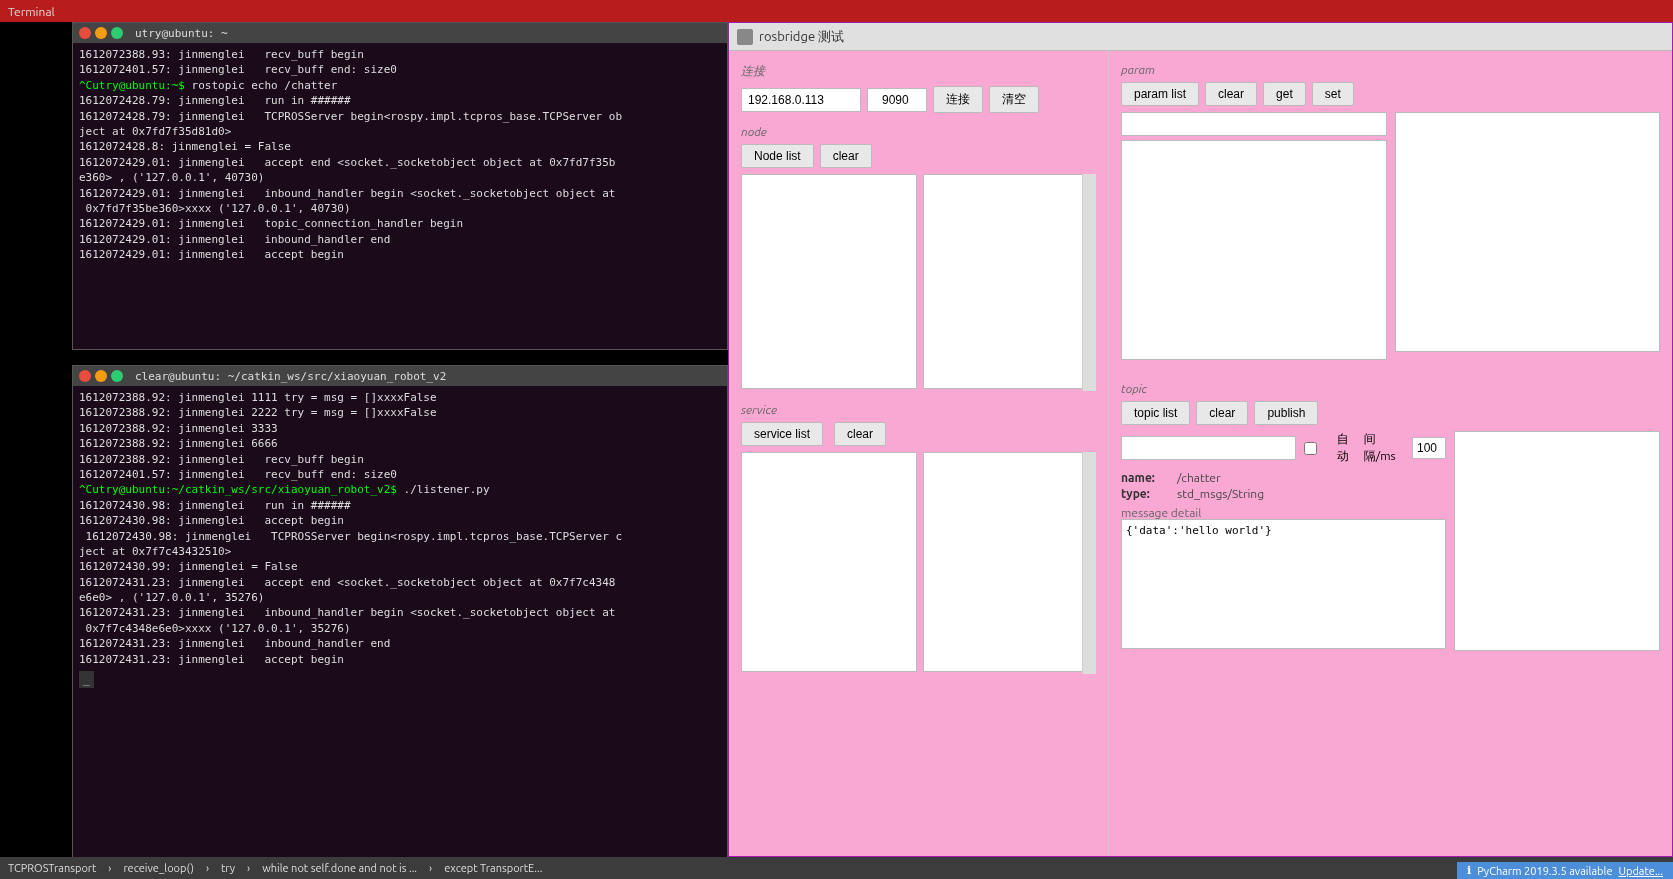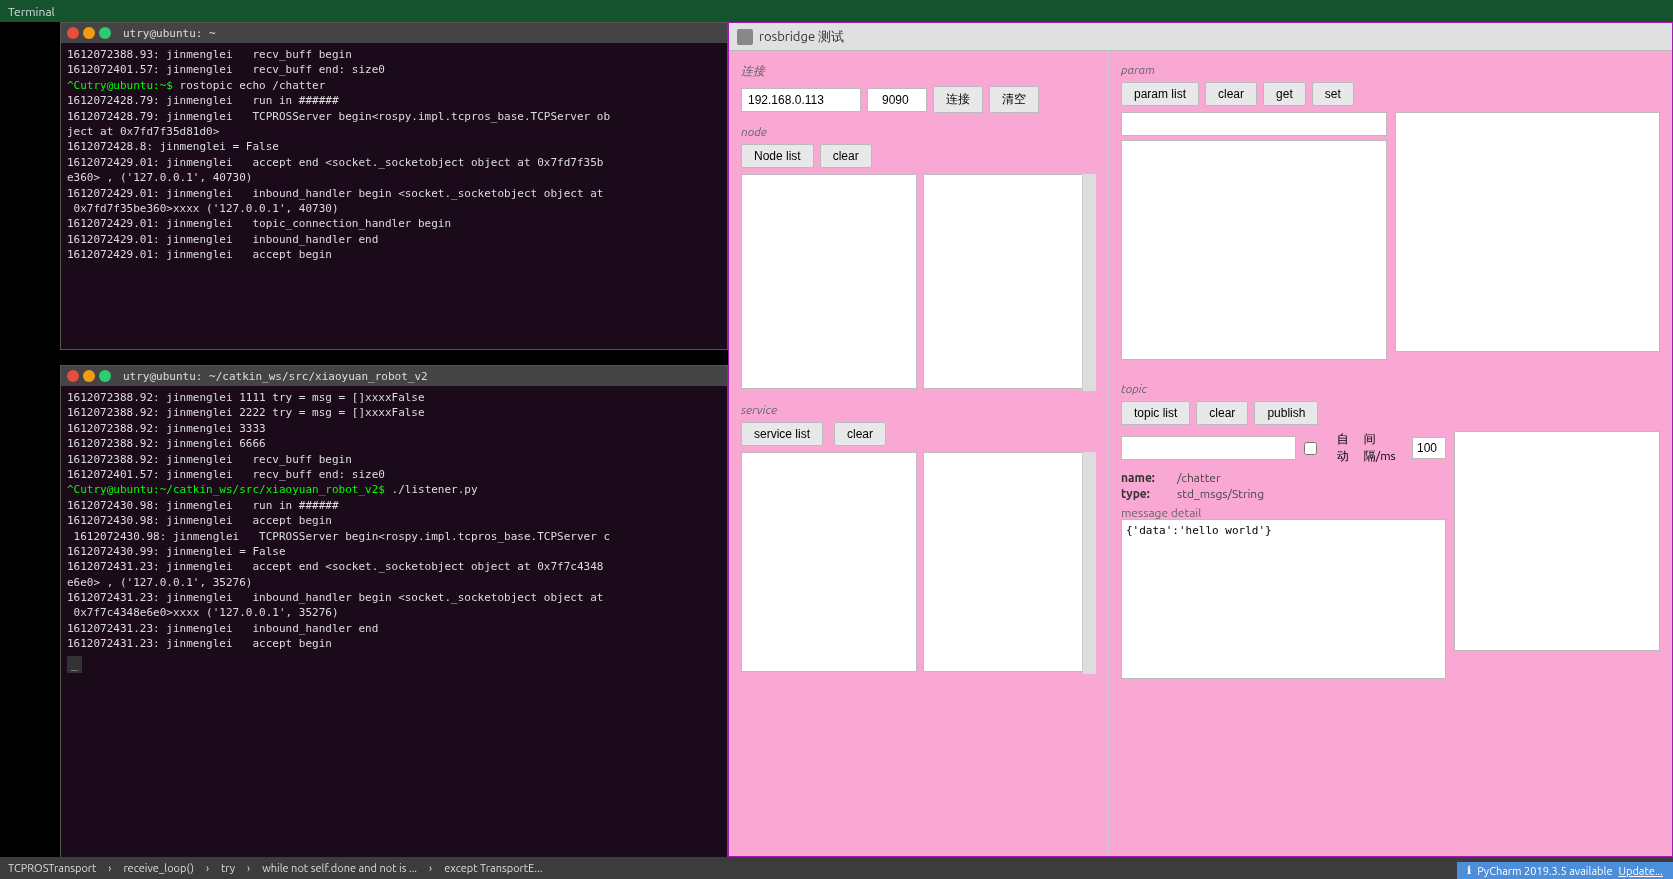--- a/index.html
+++ b/index.html
@@ -11,21 +11,21 @@
       height: 879px;
       overflow: hidden;
       position: relative;
     }
 
     
     .taskbar {
       position: absolute;
       top: 0; left: 0; right: 0;
       height: 22px;
-      background: #14532d;
+      background: #b91c1c;
       display: flex;
       align-items: center;
       padding: 0 8px;
       color: #ddd;
       font-size: 12px;
       z-index: 100;
     }
 
     
     .systray {
@@ -45,21 +45,21 @@
       position: absolute;
       top: 22px;
       left: 0;
       width: 728px;
       bottom: 0;
       background: #000;
     }
 
     .terminal-panel {
       position: absolute;
-      left: 60px;
+      left: 72px;
       right: 0;
       background: #1a0a1a;
       border: 1px solid #555;
       color: #fff;
       font-family: monospace;
       font-size: 11px;
       overflow: hidden;
     }
 
     .terminal-panel-top {
@@ -458,33 +458,34 @@
       <div>1612072429.01: jinmenglei&nbsp;&nbsp; inbound_handler end</div>
       <div>1612072429.01: jinmenglei&nbsp;&nbsp; accept begin</div>
     </div>
   </div>
 
   <div class="terminal-panel terminal-panel-bottom">
     <div class="terminal-titlebar">
       <span class="term-btn term-btn-red"></span>
       <span class="term-btn term-btn-yellow"></span>
       <span class="term-btn term-btn-green"></span>
-      <span style="margin-left:8px;">utry@ubuntu: ~/catkin_ws/src/xiaoyuan_robot_v2</span>
+      <span style="margin-left:8px;">clear@ubuntu: ~/catkin_ws/src/xiaoyuan_robot_v2</span>
     </div>
     <div class="terminal-content">
       <div>1612072388.92: jinmenglei 1111 try = msg = []xxxxFalse</div>
       <div>1612072388.92: jinmenglei 2222 try = msg = []xxxxFalse</div>
       <div>1612072388.92: jinmenglei 3333</div>
       <div>1612072388.92: jinmenglei 6666</div>
       <div>1612072388.92: jinmenglei&nbsp;&nbsp; recv_buff begin</div>
       <div>1612072401.57: jinmenglei&nbsp;&nbsp; recv_buff end: size0</div>
       <div><span style="color:#00ff00;">^Cutry@ubuntu:~/catkin_ws/src/xiaoyuan_robot_v2$</span> ./listener.py</div>
       <div>1612072430.98: jinmenglei&nbsp;&nbsp; run in ######</div>
       <div>1612072430.98: jinmenglei&nbsp;&nbsp; accept begin</div>
       <div>&nbsp;1612072430.98: jinmenglei&nbsp;&nbsp; TCPROSServer begin&lt;rospy.impl.tcpros_base.TCPServer c</div>
+      <div>ject at 0x7f7c43432510&gt;</div>
       <div>1612072430.99: jinmenglei = False</div>
       <div>1612072431.23: jinmenglei&nbsp;&nbsp; accept end &lt;socket._socketobject object at 0x7f7c4348</div>
       <div>e6e0&gt; , ('127.0.0.1', 35276)</div>
       <div>1612072431.23: jinmenglei&nbsp;&nbsp; inbound_handler begin &lt;socket._socketobject object at</div>
       <div>&nbsp;0x7f7c4348e6e0&gt;xxxx ('127.0.0.1', 35276)</div>
       <div>1612072431.23: jinmenglei&nbsp;&nbsp; inbound_handler end</div>
       <div>1612072431.23: jinmenglei&nbsp;&nbsp; accept begin</div>
       <div style="margin-top:4px; background:#333; color:#ccc; display:inline-block; padding:1px 4px;">_</div>
     </div>
   </div>
@@ -584,21 +585,21 @@
             <div class="topic-detail">
               <div class="topic-detail-row">
                 <span class="topic-detail-label">name:</span>
                 <span class="topic-detail-value">/chatter</span>
               </div>
               <div class="topic-detail-row">
                 <span class="topic-detail-label">type:</span>
                 <span class="topic-detail-value">std_msgs/String</span>
               </div>
               <div class="message-detail-label" style="margin-top:6px;">message detail</div>
-              <textarea class="message-textarea" style="height: 160px;">{'data':'hello world'}</textarea>
+              <textarea class="message-textarea" style="height: 130px;">{'data':'hello world'}</textarea>
             </div>
           </div>
 
           <div style="flex:1;">
             <textarea class="message-textarea" style="height: 220px; width: 100%;"></textarea>
           </div>
         </div>
       </div>
 
     </div>

